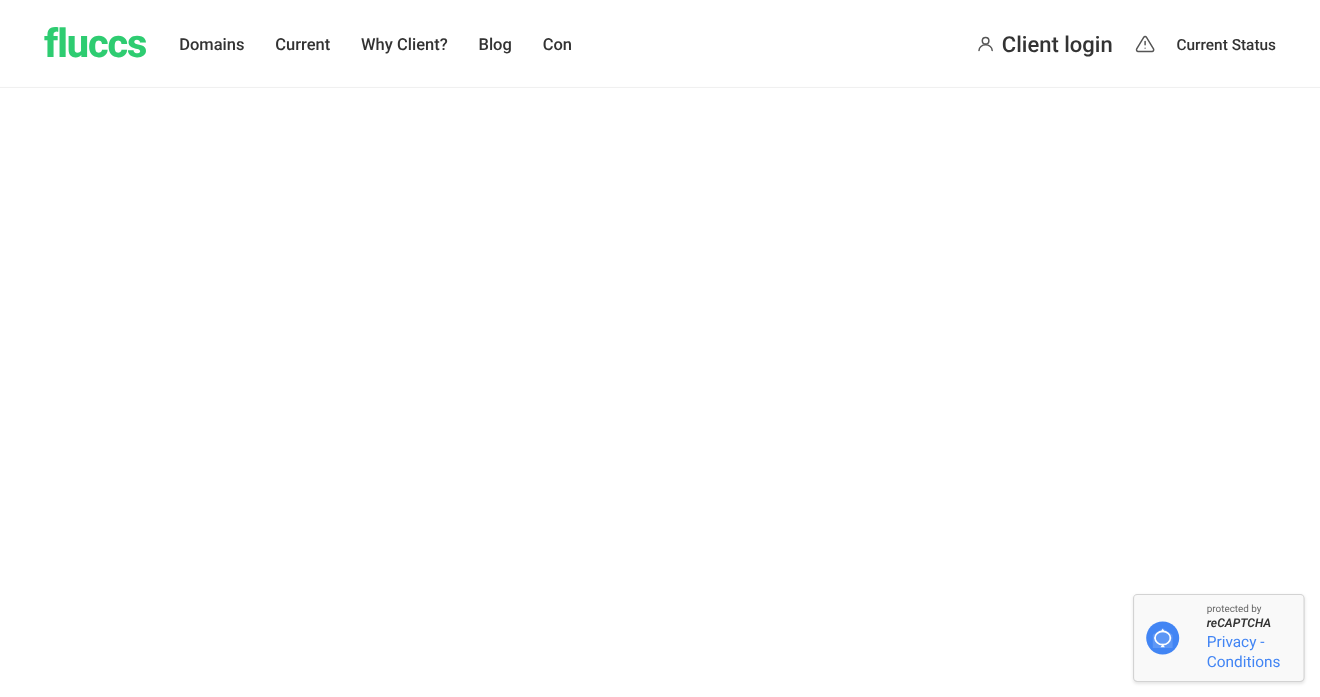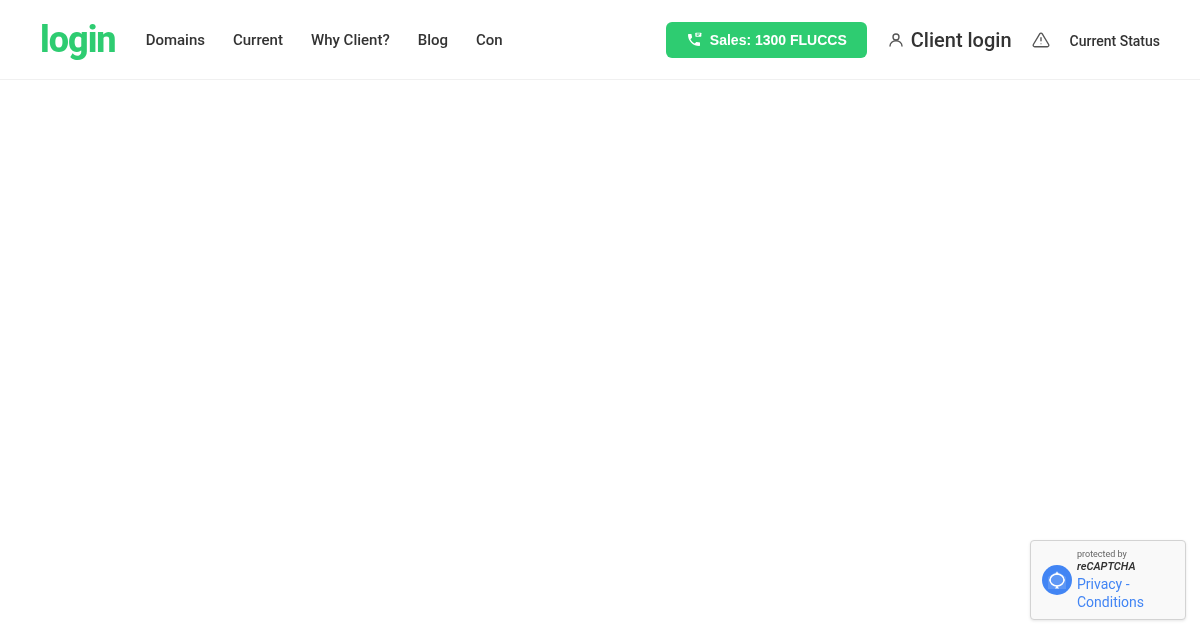--- a/index.html
+++ b/index.html
@@ -117,21 +117,21 @@
     .recaptcha-badge {
       position: fixed;
       bottom: 14px;
       right: 14px;
       background: #f9f9f9;
       border: 1px solid #d3d3d3;
       border-radius: 4px;
       padding: 8px 10px;
       display: flex;
       align-items: center;
-      gap: 4px;
+      gap: 24px;
       font-size: 10px;
       color: #555;
       width: 156px;
       z-index: 100;
       box-shadow: 0 1px 3px rgba(0,0,0,0.1);
     }
 
     .recaptcha-logo {
       width: 32px;
       height: 32px;
@@ -169,46 +169,34 @@
     }
   </style>
 </head>
 <body>
 
 <header>
 
   <div class="left-section">
 
     <div class="logo-area">
-      <span class="logo-text">login</span>
+      <span class="logo-text">fluccs</span>
     </div>
 
     <nav>
       <a class="nav-item">Domains</a>
       <a class="nav-item">Current</a>
       <a class="nav-item">Why Client?</a>
       <a class="nav-item">Blog</a>
       <a class="nav-item">Con</a>
     </nav>
   </div>
 
   <div class="right-section">
 
-    <button class="sales-button">
-      <span class="icon-svg">
-        <svg width="16" height="16" viewBox="0 0 24 24" fill="none" xmlns="http://www.w3.org/2000/svg">
-          <path d="M6.62 10.79C8.06 13.62 10.38 15.93 13.21 17.38L15.41 15.18C15.68 14.91 16.08 14.82 16.43 14.94C17.55 15.31 18.76 15.51 20 15.51C20.55 15.51 21 15.96 21 16.51V20C21 20.55 20.55 21 20 21C10.61 21 3 13.39 3 4C3 3.45 3.45 3 4 3H7.5C8.05 3 8.5 3.45 8.5 4C8.5 5.25 8.7 6.45 9.07 7.57C9.18 7.92 9.1 8.31 8.82 8.59L6.62 10.79Z" fill="white"></path>
-
-          <rect x="14" y="1" width="9" height="6" rx="1" fill="white"></rect>
-          <line x1="16" y1="3" x2="21" y2="3" stroke="#2ecc71" stroke-width="1.5"></line>
-          <line x1="16" y1="5" x2="19" y2="5" stroke="#2ecc71" stroke-width="1.5"></line>
-        </svg>
-      </span>
-      <span>Sales: 1300 FLUCCS</span>
-    </button>
 
     <div class="client-login">
       <span class="icon-svg">
         <svg width="18" height="18" viewBox="0 0 24 24" fill="none" xmlns="http://www.w3.org/2000/svg">
           <circle cx="12" cy="8" r="4" stroke="#555" stroke-width="1.8" fill="none"></circle>
           <path d="M4 20c0-4 3.6-7 8-7s8 3 8 7" stroke="#555" stroke-width="1.8" fill="none" stroke-linecap="round"></path>
         </svg>
       </span>
       <span>Client login</span>
     </div>

